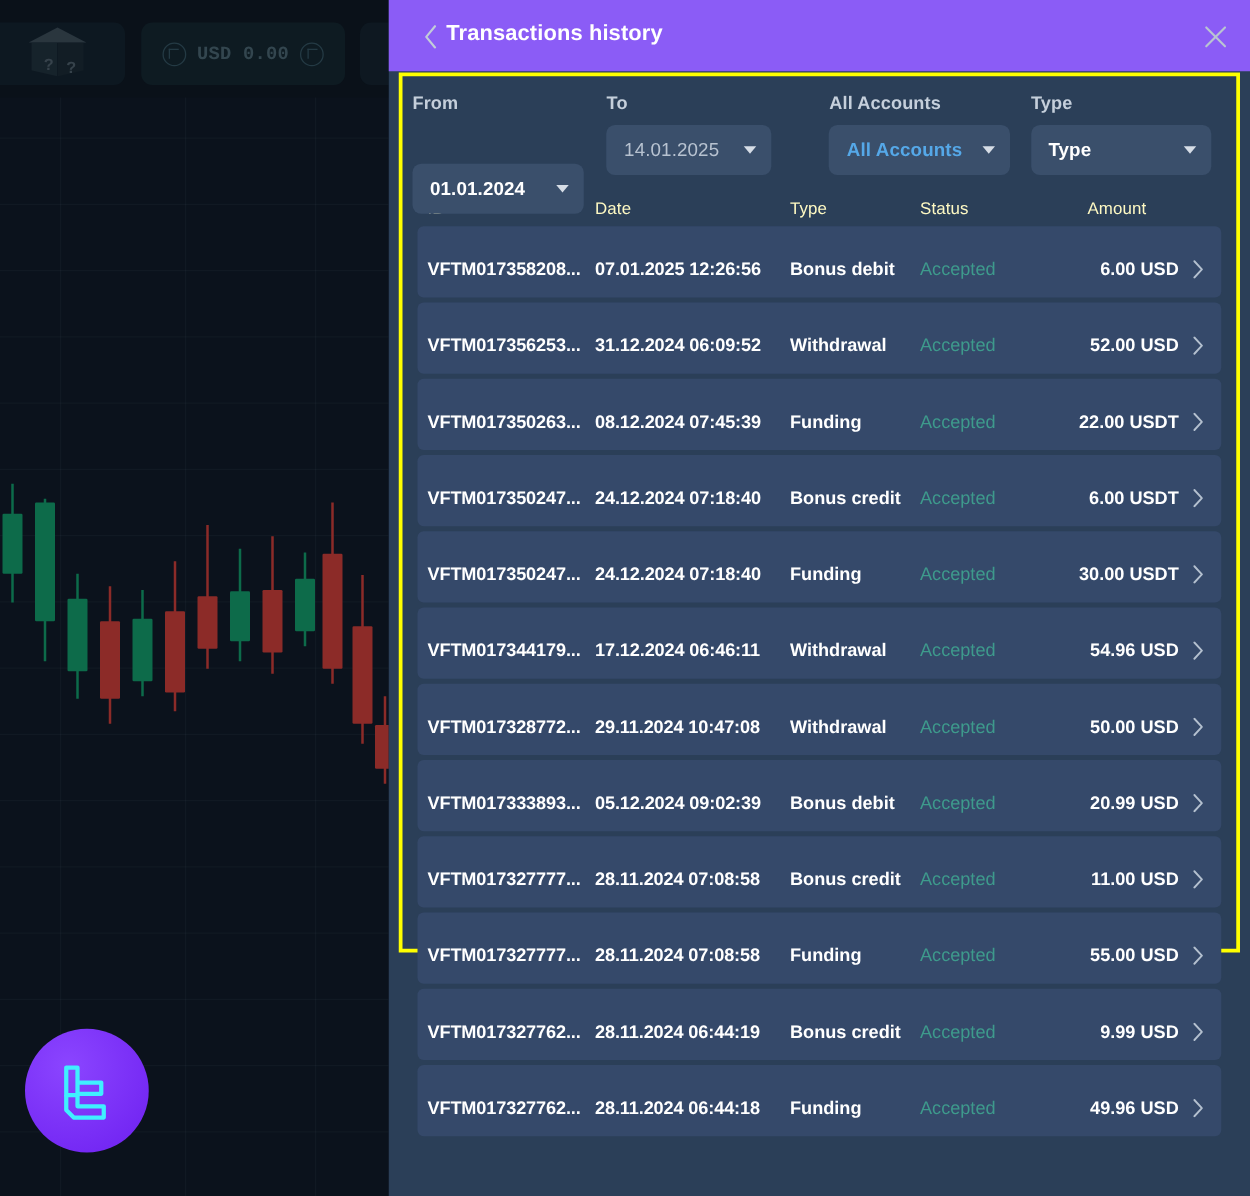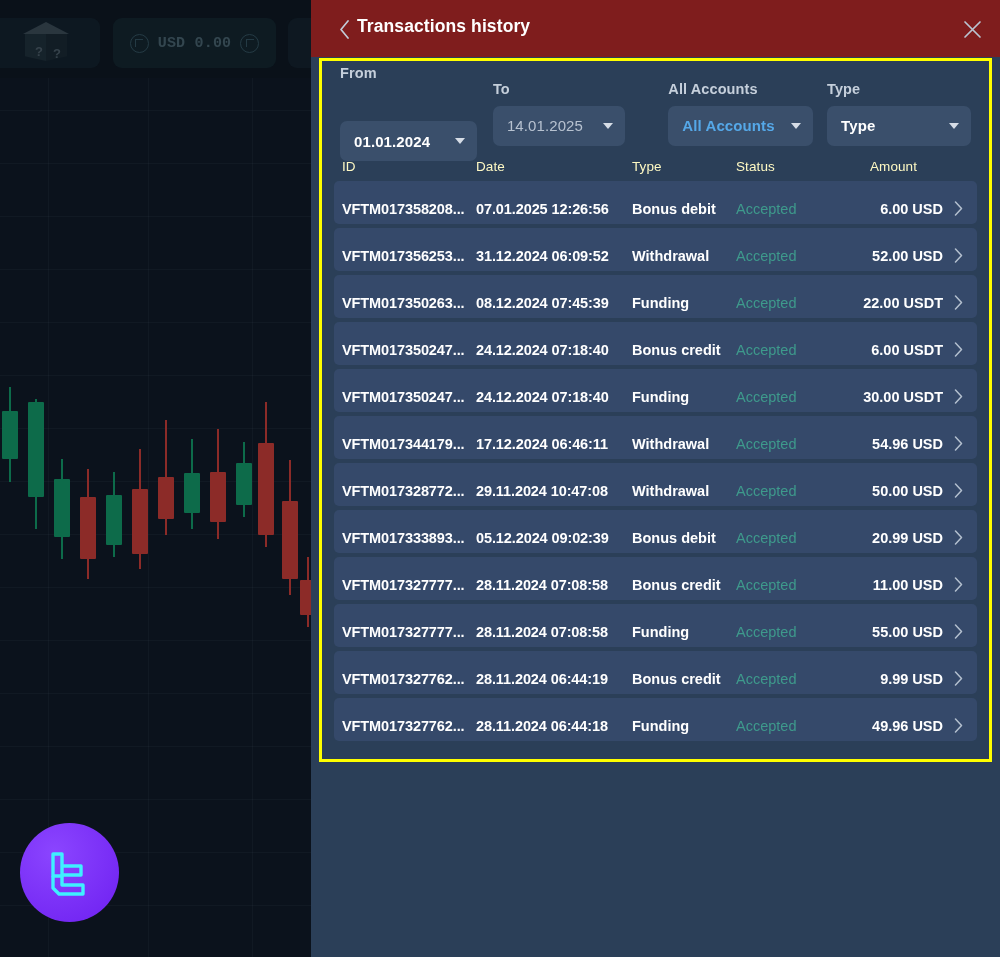--- a/index.html
+++ b/index.html
@@ -80,21 +80,21 @@
     display: flex; align-items: center; justify-content: center;
   }
 
   
   .panel {
     position: absolute; left: 311px; top: 0; width: 689px; height: 957px;
     background: #2b3f58;
   }
   .panel-header {
     position: relative; height: 57px;
-    background: #7f1d1d;
+    background: #8b5cf6;
   }
   .back-btn {
     position: absolute; left: 21px; top: 16px;
     width: 24px; height: 26px; cursor: pointer;
     display: flex; align-items: center; justify-content: center;
   }
   .panel-title {
     position: absolute; left: 46px; top: 16px;
     color: #ffffff; font-size: 17.5px; font-weight: bold; letter-spacing: .1px;
   }
@@ -105,22 +105,22 @@
   }
 
   
   .hl-box {
     position: absolute; left: 8px; top: 58px; width: 673px; height: 704px;
     border: 3px solid #ffff00;
     background: #2b3f58;
   }
 
   .filters {
-    position: relative; height: 90px; padding: 14px 15px 0 18px;
-    display: flex; gap: 4px; align-items: center;
+    position: relative; height: 90px; padding: 14px 15px 0 8px;
+    display: flex; gap: 4px;
   }
   .fgroup { position: relative; }
   .fgroup.from  { width: 152px; }
   .fgroup.to    { width: 175px; }
   .fgroup.acct  { width: 158px; }
   .fgroup.type  { width: 150px; }
   .flabel {
     color: #c5cfdb; font-size: 14.5px; font-weight: bold;
     margin-bottom: 9px; display: block; letter-spacing: .1px;
   }
@@ -152,21 +152,21 @@
   }
   .th { color: #fef9c3; font-size: 13.5px; letter-spacing: .1px; }
   .c-id     { width: 134px; }
   .c-date   { width: 156px; }
   .c-type   { width: 104px; }
   .c-status { width: 118px; }
   .c-amt    { flex: 1; text-align: center; padding-right: 30px; }
 
   .rows { padding: 0 12px; }
   .row {
-    height: 43px; margin-bottom: 4px;
+    height: 57px; margin-bottom: 4px;
     background: #35496494;
     background: #35496a;
     border-radius: 5px;
     display: flex; align-items: center;
     padding: 12px 14px 0 8px;
     cursor: pointer;
     justify-content: flex-end;
   }
   .row .cell { font-size: 14.5px; color: #ffffff; white-space: nowrap; }
   .row .c-id     { font-weight: bold; letter-spacing: -.1px; }

